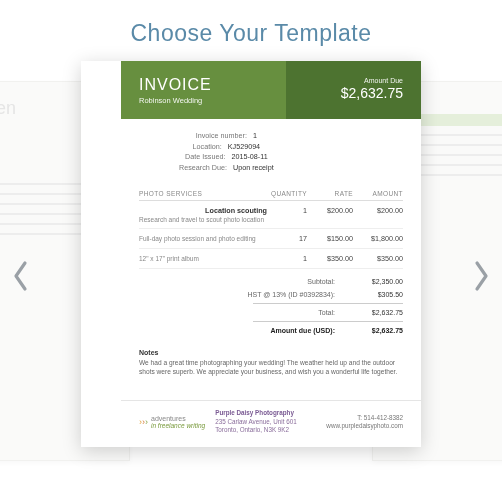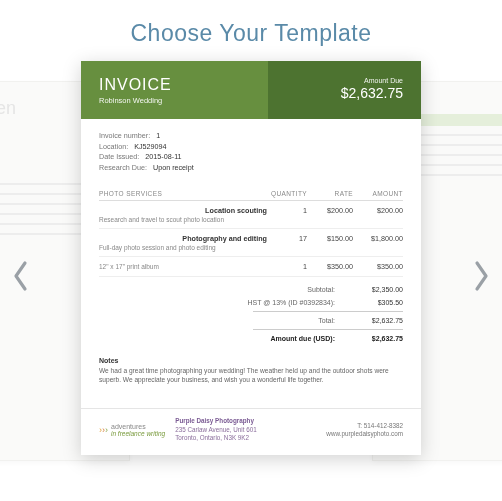--- a/index.html
+++ b/index.html
@@ -44,40 +44,41 @@
   .invoice {
     position: absolute;
     left: 50%;
     transform: translateX(-50%);
     top: 0;
     width: 340px;
     background: #fff;
     box-shadow: 0 4px 18px rgba(0,0,0,0.18);
     font-size: 7.2px;
     color: #444;
+    padding-left: 40px;
   }
   .inv-header {
     background: #4d7a2e;
     background: linear-gradient(to right, #678f3f 0%, #678f3f 55%, #4d7330 55%, #4d7330 100%);
     color: #fff;
     padding: 16px 18px 14px;
     display: flex;
     justify-content: space-between;
     align-items: flex-start;
   }
   .inv-title { font-size: 16px; font-weight: 300; letter-spacing: 1px; line-height: 1.05; }
   .inv-sub { font-size: 7.5px; opacity: 0.92; margin-top: 2px; }
   .inv-due { text-align: right; }
   .inv-due-label { font-size: 7px; opacity: 0.92; }
   .inv-due-amount { font-size: 14px; font-weight: 300; margin-top: 1px; }
 
   .inv-body { padding: 12px 18px 10px; }
   .meta-row { display: flex; justify-content: space-between; margin-bottom: 10px; }
   .from-block { line-height: 1.45; }
-  .meta-block { text-align: left; line-height: 1.5; }
+  .meta-block { text-align: center; line-height: 1.5; margin-left: 40px; }
   .meta-block .ml { color:#777; }
   .meta-block .mv { margin-left: 6px; color:#333; }
   .meta-line { white-space: nowrap; }
 
   .section-label {
     font-size: 6.5px;
     color: #888;
     letter-spacing: 0.4px;
     padding: 6px 0 3px;
     border-bottom: 1px solid #ddd;
@@ -228,21 +229,20 @@
         <div class="li-desc">
             <div class="li-name">Location scouting</div>
             <div class="li-detail">Research and travel to scout photo location</div>
           </div>
         <div class="li-qty">1</div>
         <div class="li-rate">$200.00</div>
         <div class="li-amt">$200.00</div>
       </div>
       <div class="line-item">
         <div class="li-desc">
-            <div class="li-name">Photography and editing</div>
             <div class="li-detail">Full-day photo session and photo editing</div>
           </div>
         <div class="li-qty">17</div>
         <div class="li-rate">$150.00</div>
         <div class="li-amt">$1,800.00</div>
       </div>
       <div class="line-item">
         <div class="li-desc">
             <div class="li-detail">12" x 17" print album</div>
           </div>

